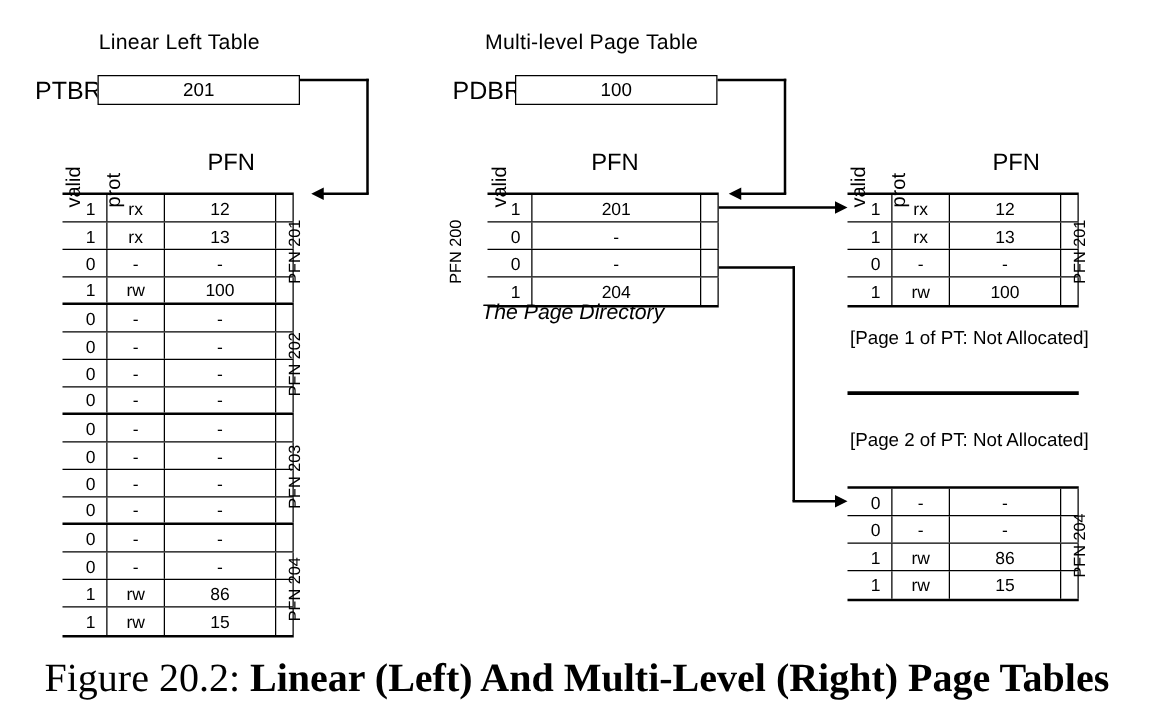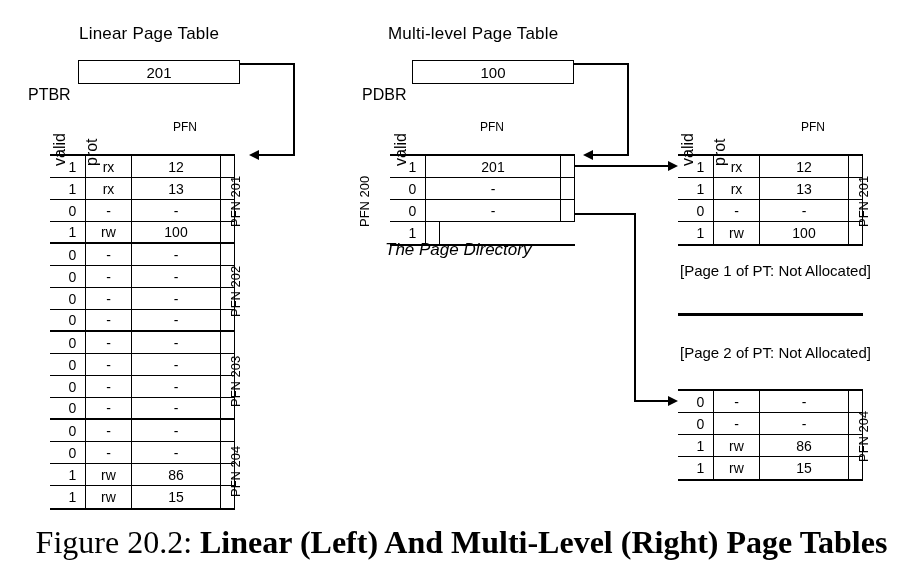--- a/index.html
+++ b/index.html
@@ -18,23 +18,22 @@
   .abs { position: absolute; }
 
   
   .diagram-title {
     font-size: 17px;
     letter-spacing: 0.2px;
     white-space: nowrap;
     color: #000;
   }
   .reg-label {
-    font-size: 16px;
-    white-space: nowrap;
-    margin-top: 24px;
+    font-size: 20px;
+    white-space: nowrap;
   }
   .reg-box {
     border: 1.5px solid #000;
     background: #fff;
     display: flex;
     align-items: center;
     justify-content: center;
     font-size: 15px;
     box-sizing: border-box;
   }
@@ -48,21 +47,21 @@
   }
 
   
   .hdr-rot {
     font-size: 16px;
     white-space: nowrap;
     transform-origin: left bottom;
     transform: rotate(-90deg);
   }
   .hdr-flat {
-    font-size: 12px;
+    font-size: 19px;
     white-space: nowrap;
     text-align: center;
   }
 
   
   .pfn-side {
     font-size: 13px;
     white-space: nowrap;
     transform-origin: left bottom;
     transform: rotate(-90deg);
@@ -124,21 +123,21 @@
     font-size: 32px;
     text-align: center;
     white-space: nowrap;
   }
   .fig-caption .fig-num { font-weight: normal; }
   .fig-caption .fig-ttl { font-weight: bold; }
 </style>
 </head>
 <body>
 
-<div class="abs diagram-title" style="left:79px; top:24px;">Linear Page Table</div>
+<div class="abs diagram-title" style="left:79px; top:24px;">Linear Left Table</div>
 
 <div class="abs reg-label" style="left:28px; top:62px;">PTBR</div>
 <div class="abs reg-box" style="left:78px; top:60px; width:162px; height:24px;">201</div>
 
 <div class="abs ln-h" style="left:240px; top:63px; width:55px;"></div>
 <div class="abs ln-v" style="left:293px; top:63px; height:92px;"></div>
 <div class="abs ln-h" style="left:258px; top:154px; width:37px;"></div>
 <div class="abs arrow-left" style="left:249px; top:150px;"></div>
 
 <div class="abs hdr-rot" style="left:69px; top:148px;">valid</div>
@@ -297,20 +296,21 @@
   </div>
   <div class="pt-row">
     <div class="cell lead-gap"></div>
     <div class="cell c-valid">0</div>
     <div class="cell c-pfn-wide">-</div>
     <div class="cell tail-gap"></div>
   </div>
   <div class="pt-row">
     <div class="cell lead-gap"></div>
     <div class="cell c-valid">1</div>
+    <div class="cell c-pfn-wide">204</div>
     <div class="cell tail-gap"></div>
   </div>
 </div>
 
 <div class="abs pfn-side" style="left:372px; top:212px;">PFN 200</div>
 <div class="abs sub-caption" style="left:385px; top:240px;font-style:italic;">The Page Directory</div>
 
 <div class="abs ln-h" style="left:575px; top:165px; width:97px;"></div>
 <div class="abs arrow-right" style="left:668px; top:161px;"></div>
 

